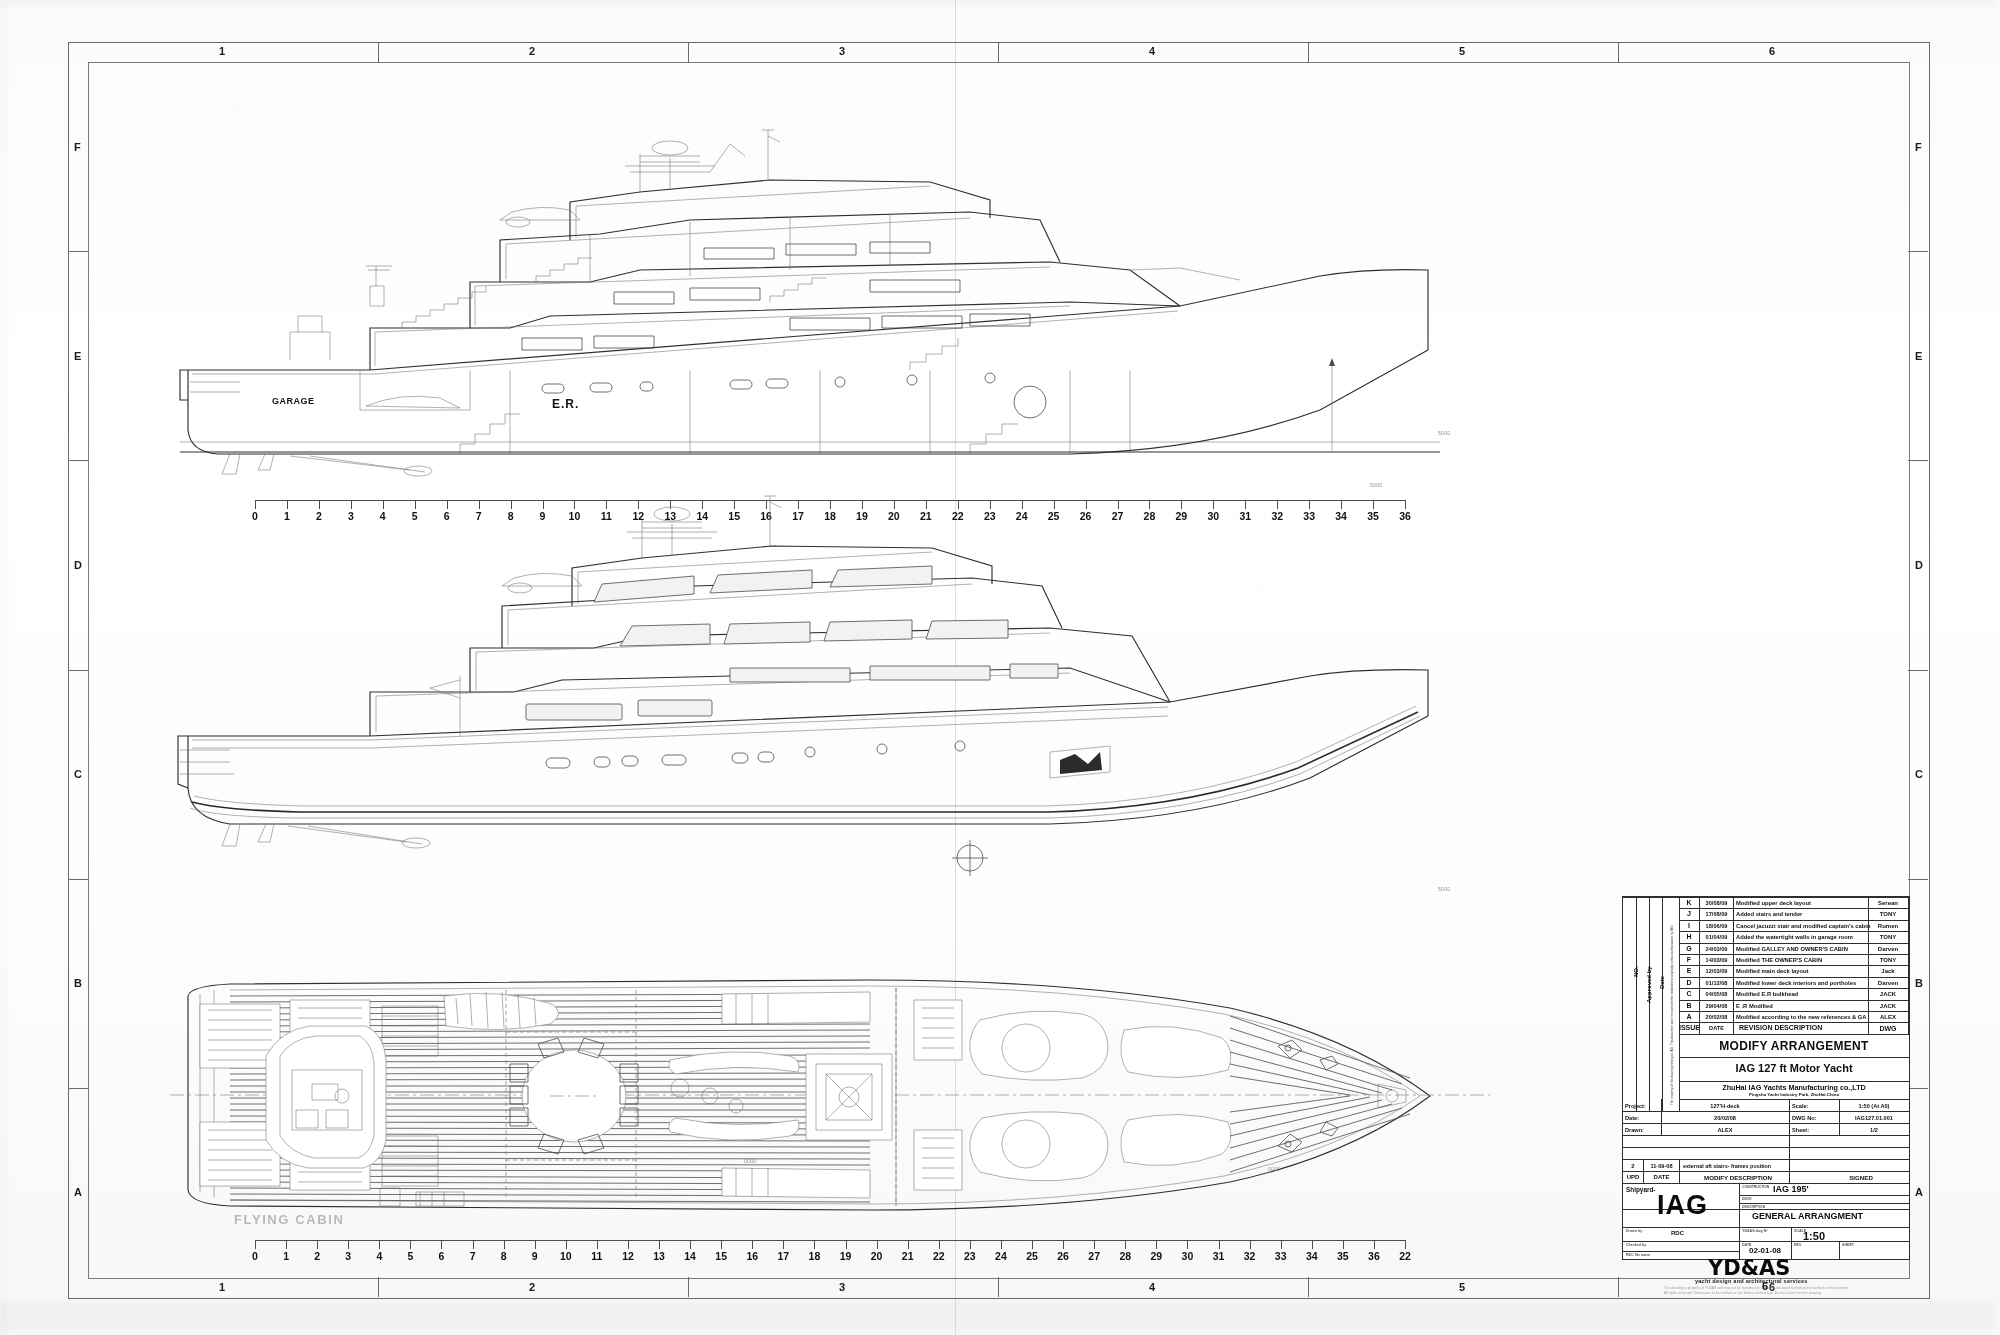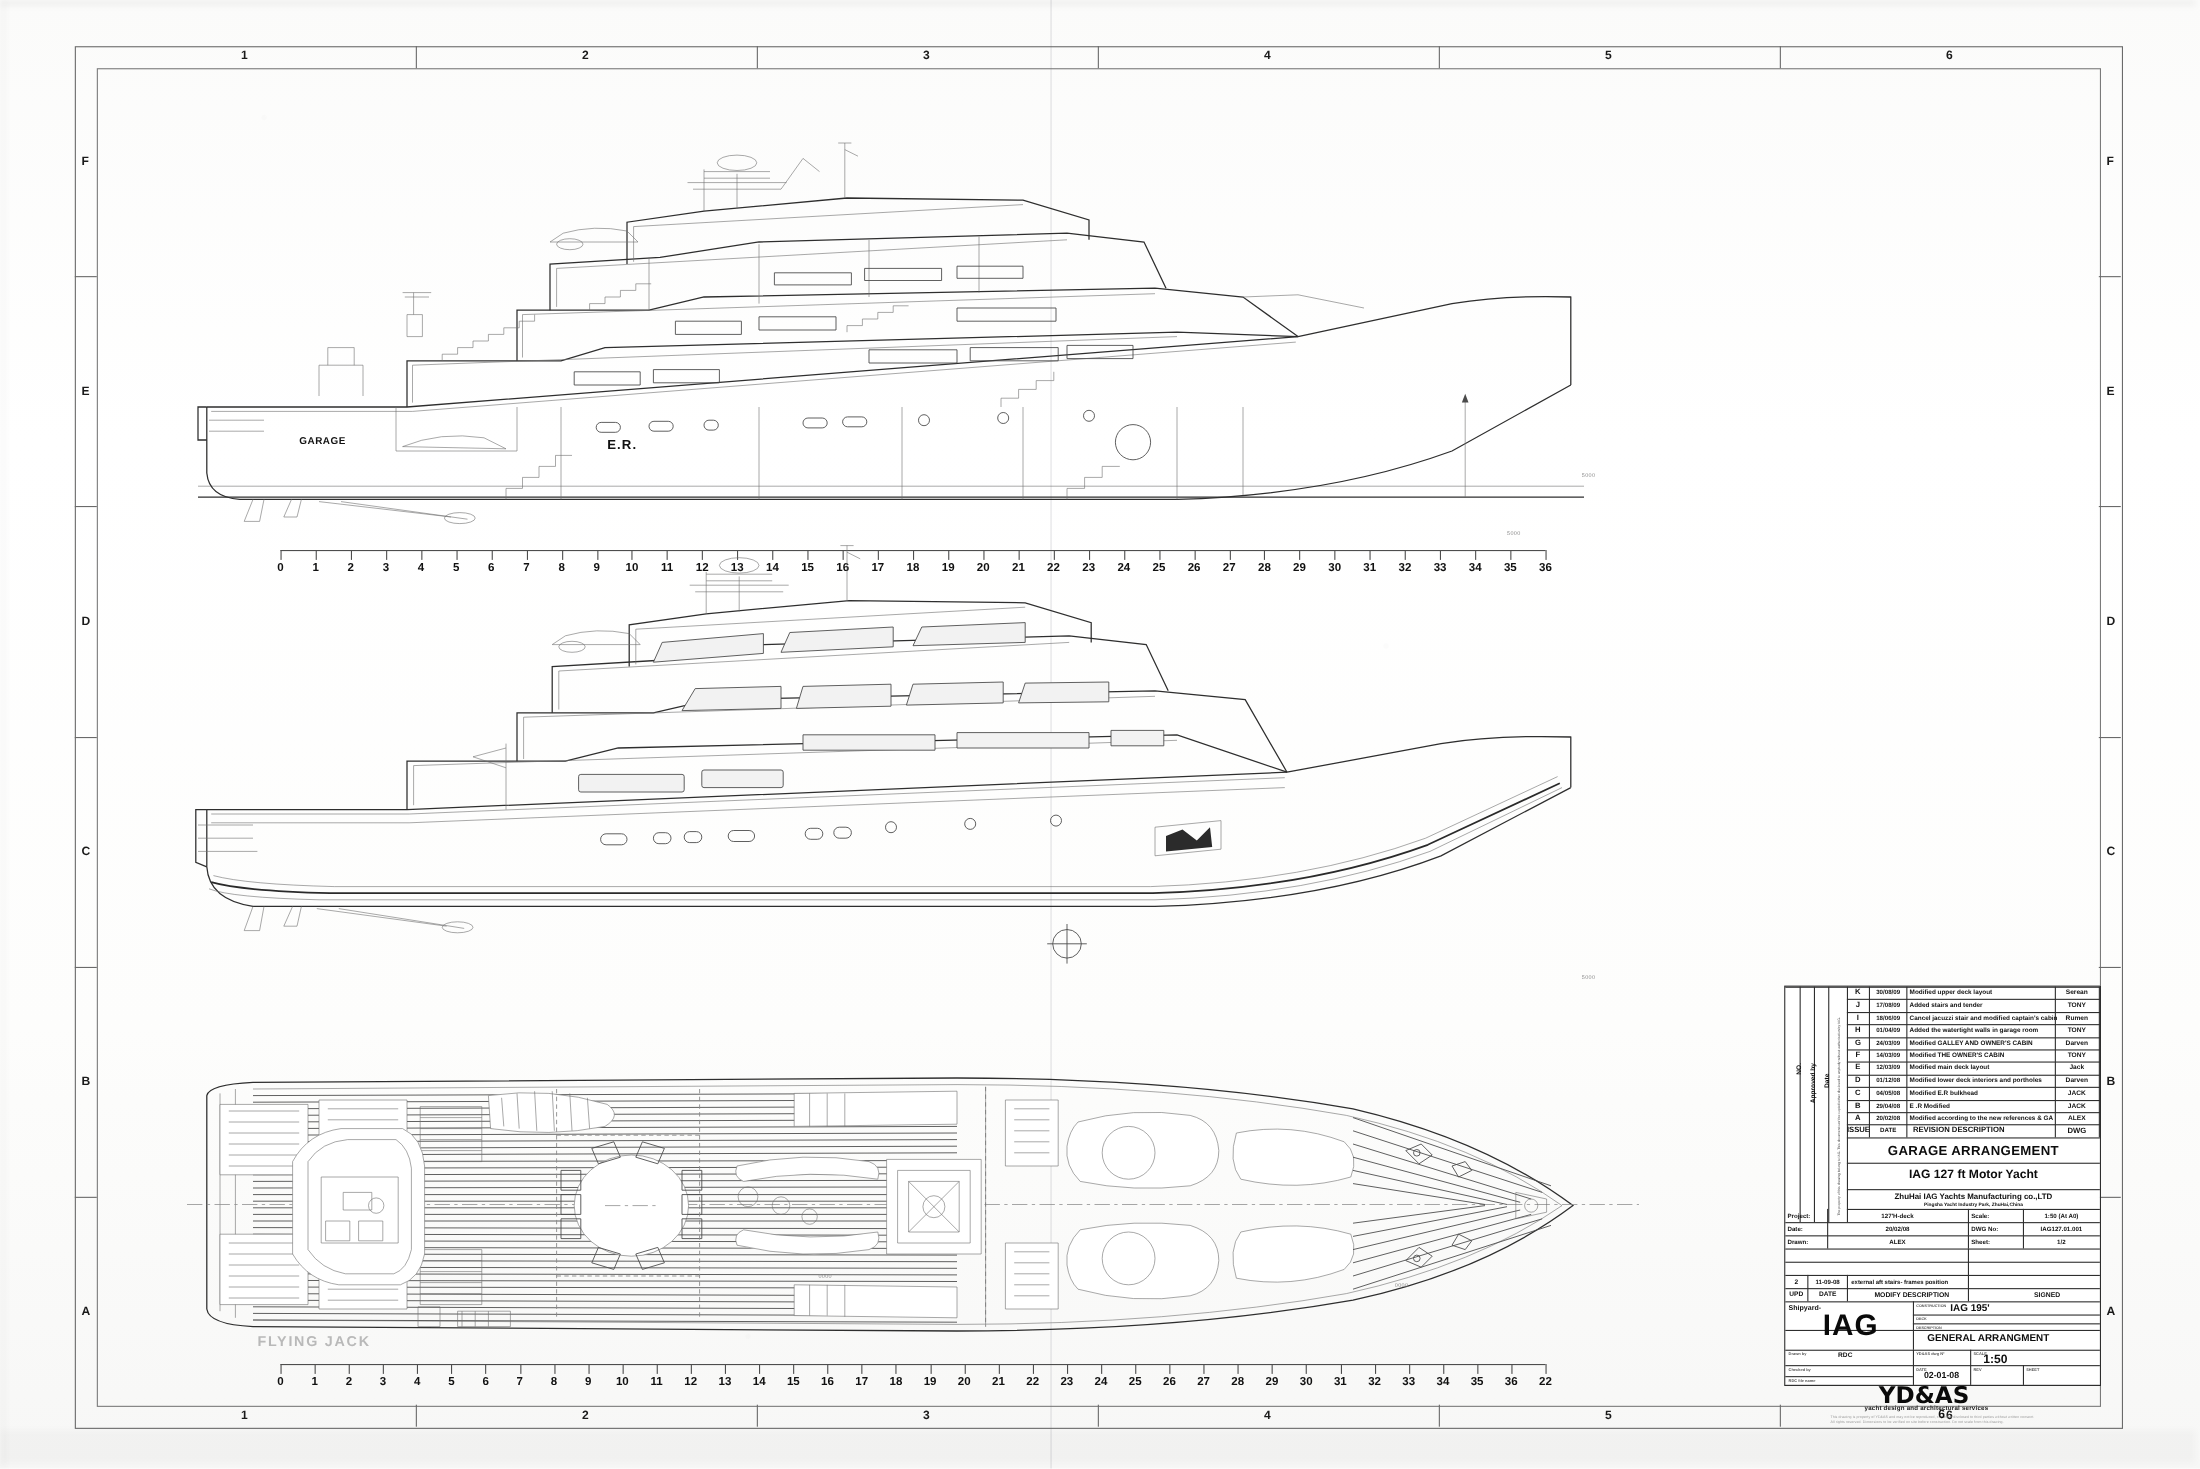--- a/index.html
+++ b/index.html
@@ -555,21 +555,21 @@
       <circle cx="1118" cy="184" r="3"></circle>
       <path d="M1150 100 L1162 96 L1168 104 L1156 110 Z"></path>
       <path d="M1150 172 L1162 176 L1168 168 L1156 162 Z"></path>
     </g>
 
     <rect class="thin" x="246" y="232" width="48" height="14"></rect>
     <path class="thin" d="M250 232 L250 246 M262 232 L262 246 M274 232 L274 246"></path>
     <rect class="thin" x="210" y="228" width="20" height="18"></rect>
   </svg>
 
-  <div class="dlabel ghost" style="left:234px;top:1212px;font-size:13px;">FLYING JACK</div>
+  <div class="dlabel ghost" style="left:234px;top:1212px;font-size:13px;">FLYING CABIN</div>
   <div class="tiny-dim" style="left:744px;top:1158px;">0000</div>
   <div class="tiny-dim" style="left:1268px;top:1166px;">0000</div>
 
   <div class="ruler" id="ruler-bottom" style="left:255px;top:1240px;width:1150px;height:26px;">
       <div class="bar" style="width: 1150px;"></div>
       <div class="tk" style="left: 0px;"></div>
       <div class="nm" style="left: 0px;">0</div>
       <div class="tk" style="left: 31.0811px;"></div>
       <div class="nm" style="left: 31.0811px;">1</div>
       <div class="tk" style="left: 62.1622px;"></div>
@@ -745,21 +745,21 @@
           <div class="rv-dw" style="font-size: 7px;">DWG</div>
         </div>
         <div class="tb-line tb-v" style="left: 20px; top: 0px; height: 136.8px;"></div>
         <div class="tb-line tb-v" style="left: 54px; top: 0px; height: 136.8px;"></div>
         <div class="tb-line tb-v" style="left: 189px; top: 0px; height: 136.8px;"></div>
         <div class="tb-line tb-v" style="left: 229px; top: 0px; height: 136.8px;"></div>
       </div>
 
     <div class="tb-line tb-h" style="left:56px;top:137px;width:230px;"></div>
     <div class="tb-line tb-h" style="left:56px;top:160px;width:230px;"></div>
-    <div class="tbt" style="left:56px;top:143px;width:230px;text-align:center;font-size:12px;letter-spacing:.3px;">GARAGE ARRANGEMENT</div>
+    <div class="tbt" style="left:56px;top:143px;width:230px;text-align:center;font-size:12px;letter-spacing:.3px;">MODIFY ARRANGEMENT</div>
 
     <div class="tb-line tb-h" style="left:56px;top:184px;width:230px;"></div>
     <div class="tbt" style="left:56px;top:166px;width:230px;text-align:center;font-size:11px;">IAG 127 ft Motor Yacht</div>
 
     <div class="tb-line tb-h" style="left:56px;top:202px;width:230px;"></div>
     <div class="tbt" style="left:56px;top:187px;width:230px;text-align:center;font-size:7.2px;">ZhuHai IAG Yachts Manufacturing co.,LTD</div>
     <div class="tbt" style="left:56px;top:196px;width:230px;text-align:center;font-size:4.4px;">Pingsha Yacht Industry Park, ZhuHai,China</div>
 
     <div class="tb-line tb-h" style="left:0;top:214px;width:286px;"></div>
     <div class="tb-line tb-h" style="left:0;top:226px;width:286px;"></div>

